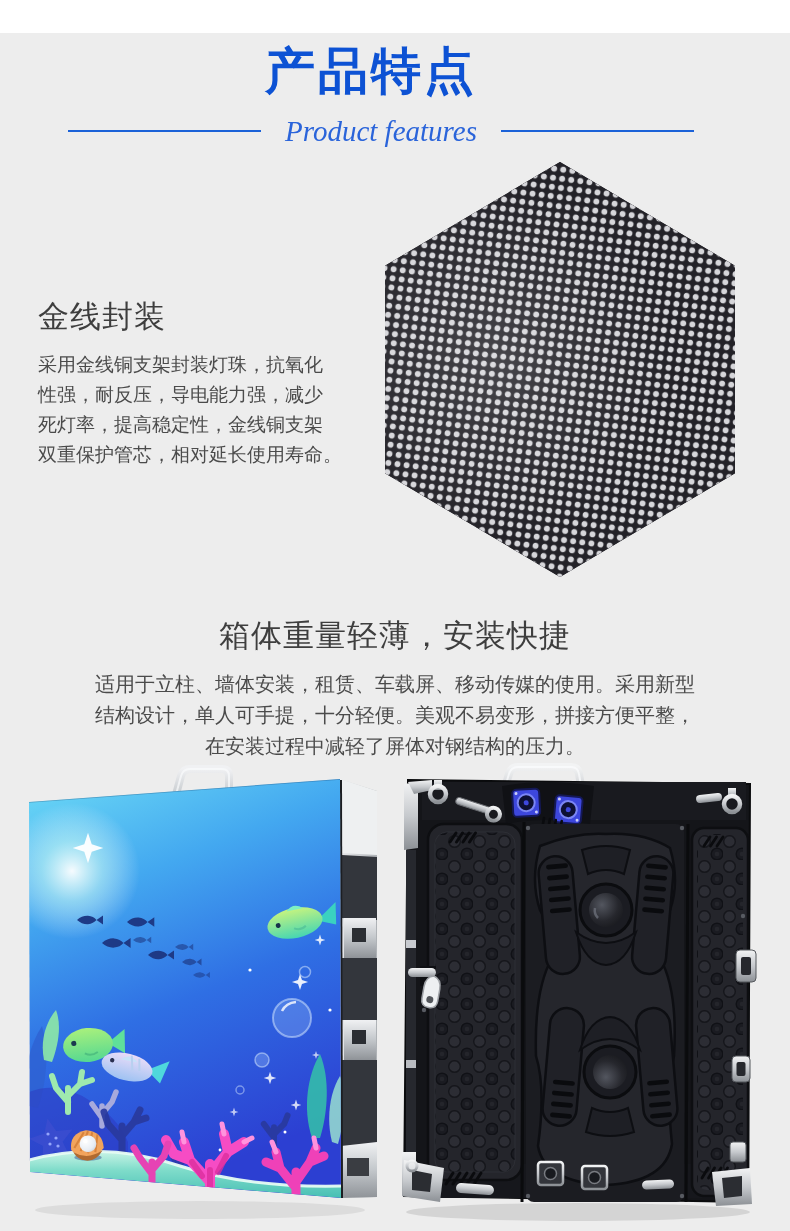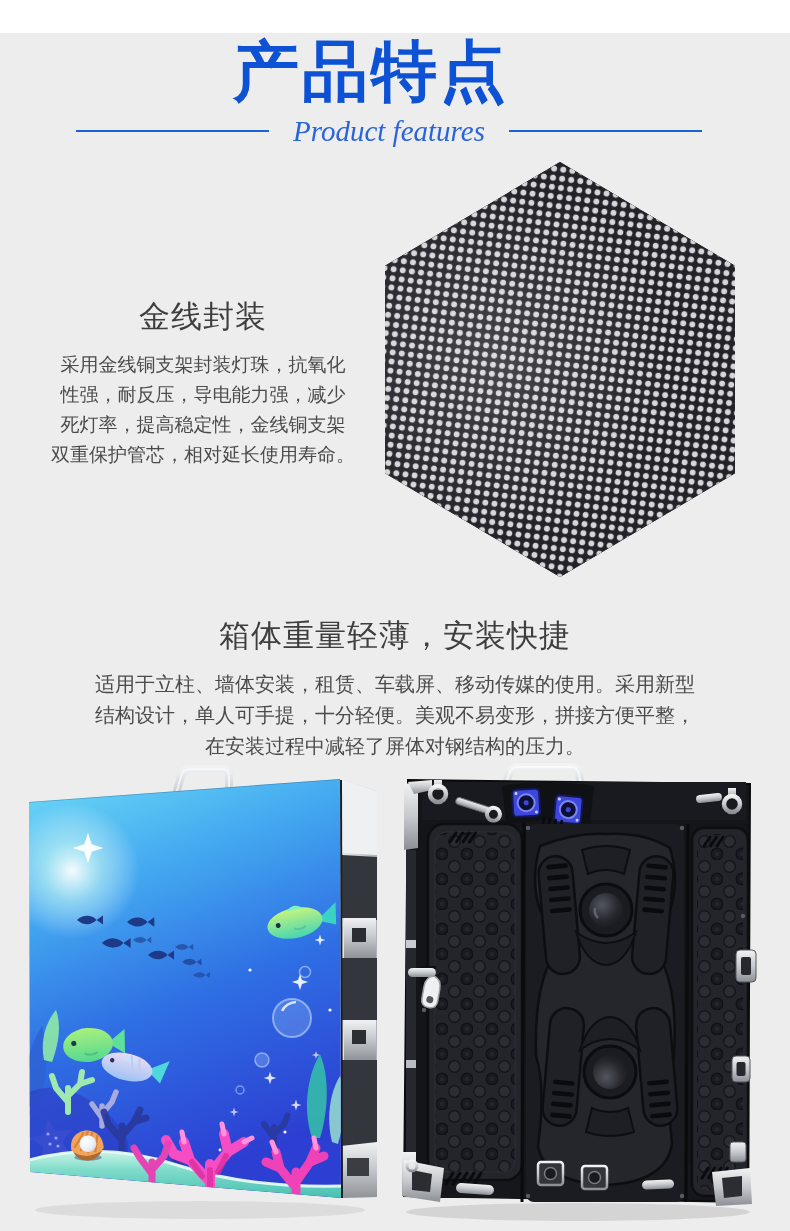--- a/index.html
+++ b/index.html
@@ -1,33 +1,33 @@
 <!DOCTYPE html>
 <html><head>
 <meta charset="utf-8">
 <style>
   html,body{margin:0;padding:0;background:#e6e6e6;}
   .page{position:relative;width:790px;height:1231px;background:#ededed;overflow:hidden;
         font-family:"Liberation Sans","DejaVu Sans",sans-serif;margin:0 auto;}
   .top-strip{position:absolute;left:0;top:0;width:790px;height:33px;background:#ffffff;}
   .title{position:absolute;left:0;top:40px;width:742px;margin:0;text-align:center;
-         font-size:66px;line-height:62px;font-weight:700;letter-spacing:3px;color:#0d52d4;}
-  .subrow{position:absolute;left:76px;top:112px;width:626px;height:38px;display:flex;align-items:center;text-align:right;}
+         font-size:50px;line-height:62px;font-weight:700;letter-spacing:3px;color:#0d52d4;}
+  .subrow{position:absolute;left:68px;top:112px;width:626px;height:38px;display:flex;align-items:center;text-align:right;}
   .subline{flex:1;height:2px;background:#1b62d8;}
   .subtitle{margin:0 24px;font-family:"Liberation Serif","DejaVu Serif",serif;font-style:italic;
             font-size:29px;color:#2a64da;white-space:nowrap;}
   .hex{position:absolute;left:385px;top:162px;width:350px;height:415px;
        clip-path:polygon(50% 0,100% 25%,100% 75%,50% 100%,0 75%,0 25%);
        background:#232228;overflow:hidden;}
   .hex-dots{position:absolute;left:-18%;top:-12%;width:140%;height:128%;background-color:#232228;
        background-image:radial-gradient(circle,#d6d6da 0 2.6px,rgba(214,214,218,.3) 3.1px,transparent 3.6px);
        background-size:9.2px 9.2px;transform:rotate(7deg);}
   .hex-sheen{position:absolute;inset:0;
        background:radial-gradient(circle at 32% 48%,rgba(255,255,255,.16),rgba(255,255,255,0) 55%);}
-  .f1-text{position:absolute;left:38px;top:296px;width:330px;text-align:center;}
+  .f1-text{position:absolute;left:38px;top:296px;width:330px;}
   .f1-text h2,.f2-block h2{margin:0;font-size:31px;font-weight:400;color:#3e3e3e;letter-spacing:1px;}
   .f1-text p{margin:12px 0 16px;font-size:19px;line-height:30px;color:#4b4b4b;white-space:pre-line;}
   .f2-block{position:absolute;left:0;top:615px;width:790px;text-align:center;}
   .f2-block p{margin:12px auto 0;width:660px;font-size:20px;line-height:31px;color:#4b4b4b;white-space:pre-line;}
   .gal-left{position:absolute;left:0;top:760px;width:400px;height:471px;}
   .gal-right{position:absolute;left:398px;top:760px;width:392px;height:471px;}
 </style>
 </head>
 <body>
 

